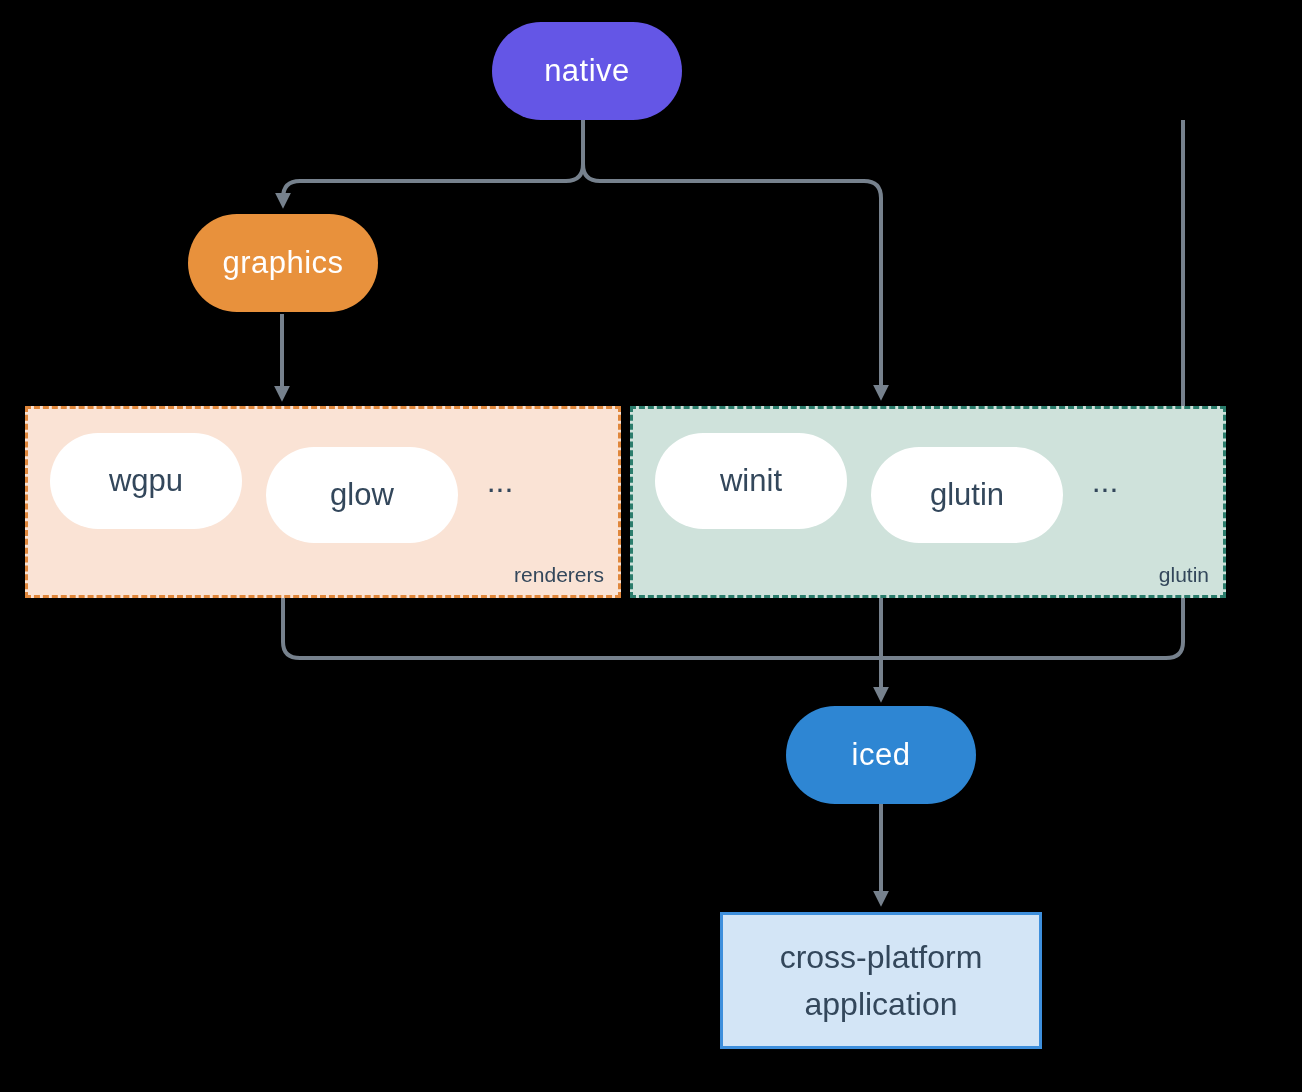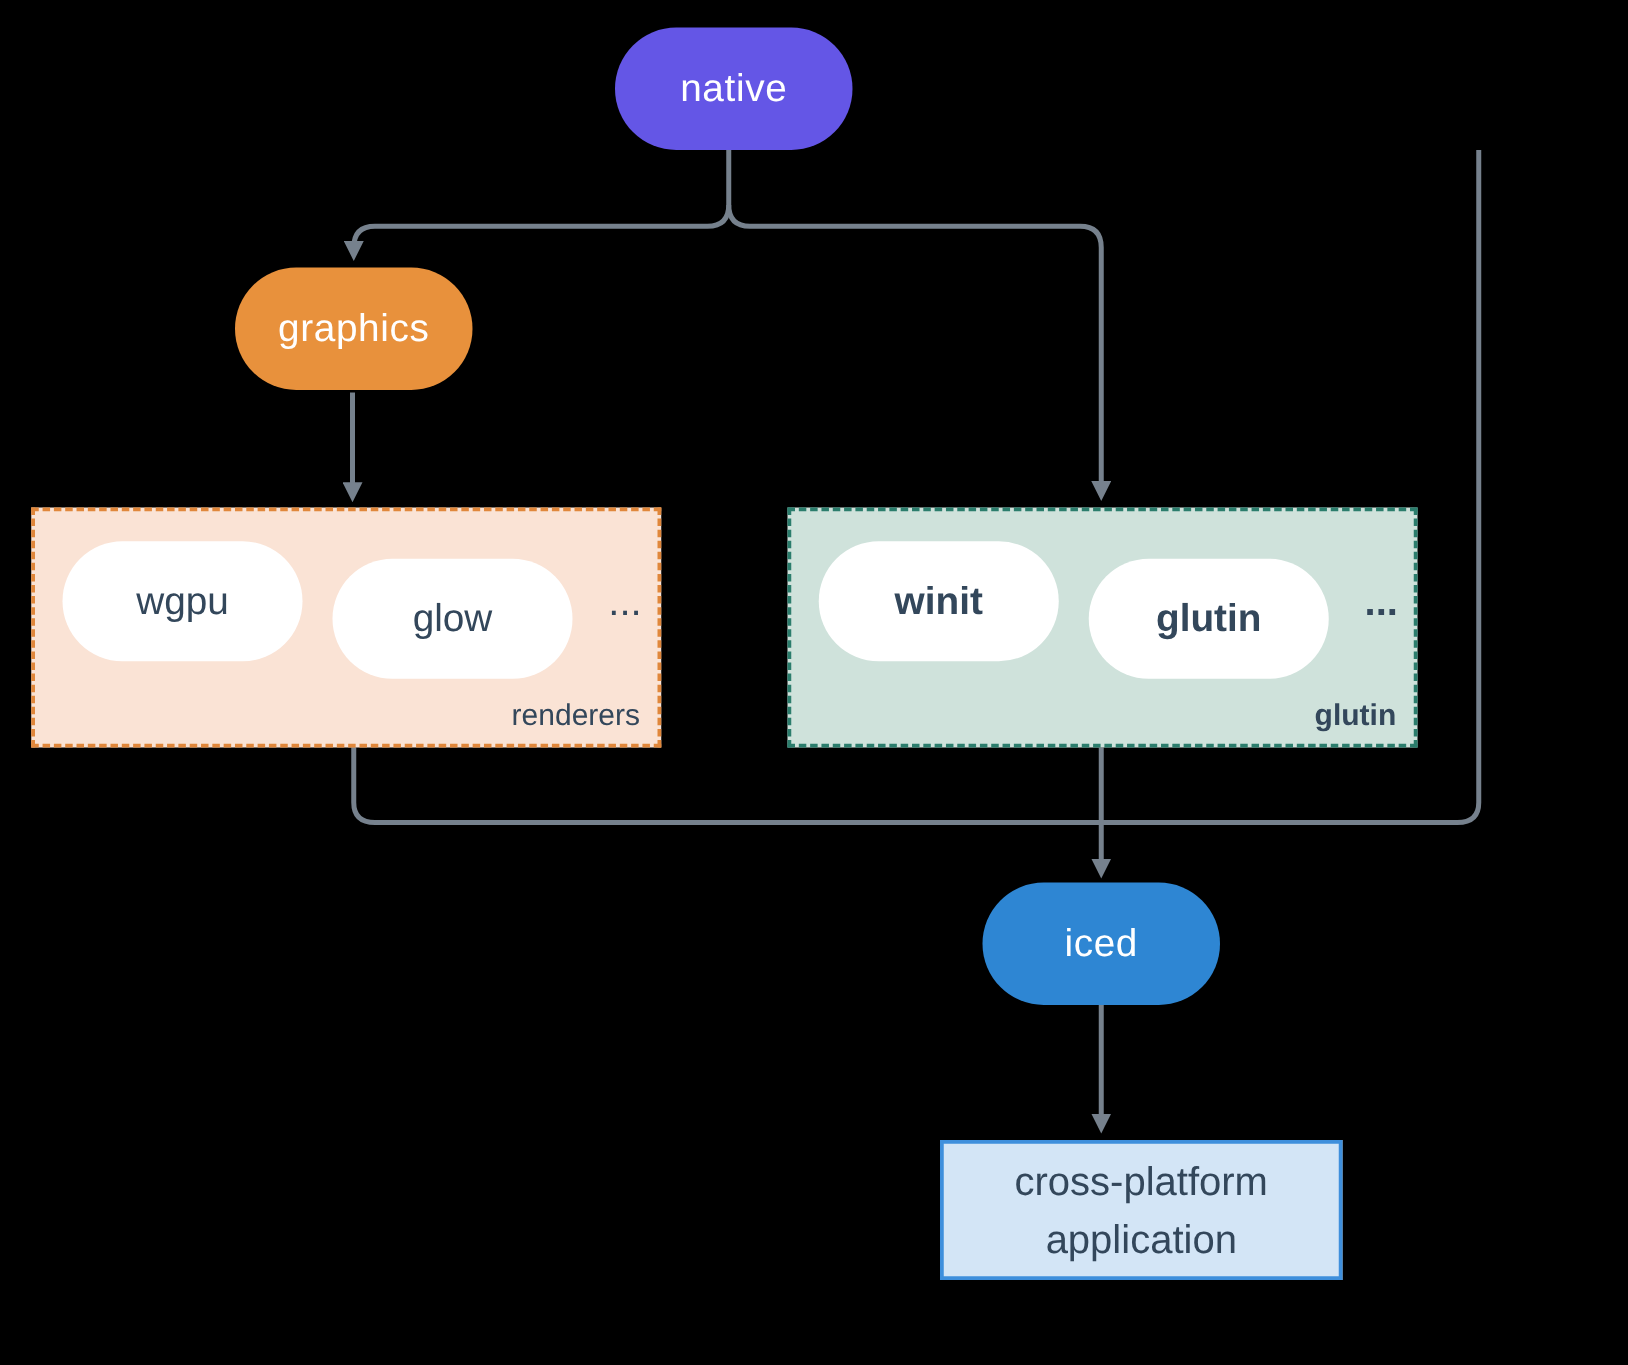--- a/index.html
+++ b/index.html
@@ -38,33 +38,32 @@
     font-size: 31px;
     letter-spacing: 0.5px;
     color: var(--node-text);
   }
   .pill.purple { background: var(--purple); }
   .pill.orange { background: var(--orange); }
   .pill.blue   { background: var(--blue); }
 
   .group {
     position: absolute;
-    width: 504px;
+    width: 596px;
     height: 192px;
     box-sizing: border-box;
     border: 3px dashed;
   }
   .group.renderers {
     background: var(--peach);
     border-color: var(--orange-border);
   }
   .group.shells {
     background: var(--green);
     border-color: var(--teal);
-    font-weight: bold;
   }
   .inner-pill {
     position: absolute;
     top: 24px;
     width: 192px;
     height: 96px;
     border-radius: 48px;
     background: #fff;
     display: flex;
     align-items: center;
@@ -83,41 +82,40 @@
     display: flex;
     align-items: center;
     justify-content: center;
     font-size: 32px;
     color: var(--ink);
   }
   .group-label {
     position: absolute;
     right: 14px;
     bottom: 8px;
-    font-size: 24px;
+    font-size: 21px;
     color: var(--ink);
   }
   .app-box {
     position: absolute;
     left: 720px;
     top: 912px;
     width: 322px;
-    height: 112px;
+    height: 137px;
     box-sizing: border-box;
     background: var(--light-blue);
     border: 3px solid var(--blue-border);
     display: flex;
     align-items: center;
     justify-content: center;
     text-align: center;
     font-size: 32px;
     line-height: 1.45;
     color: var(--ink);
     padding: 15px 36px;
-    margin-left: 32px;
   }
 </style>
 </head>
 <body>
 
 <div class="canvas">
 
   <svg class="edges" viewBox="0 0 1302 1092" xmlns="http://www.w3.org/2000/svg">
     <defs>
       <marker id="arrow" viewBox="0 0 10 10" refX="7" refY="5" markerWidth="4" markerHeight="4" orient="auto">

